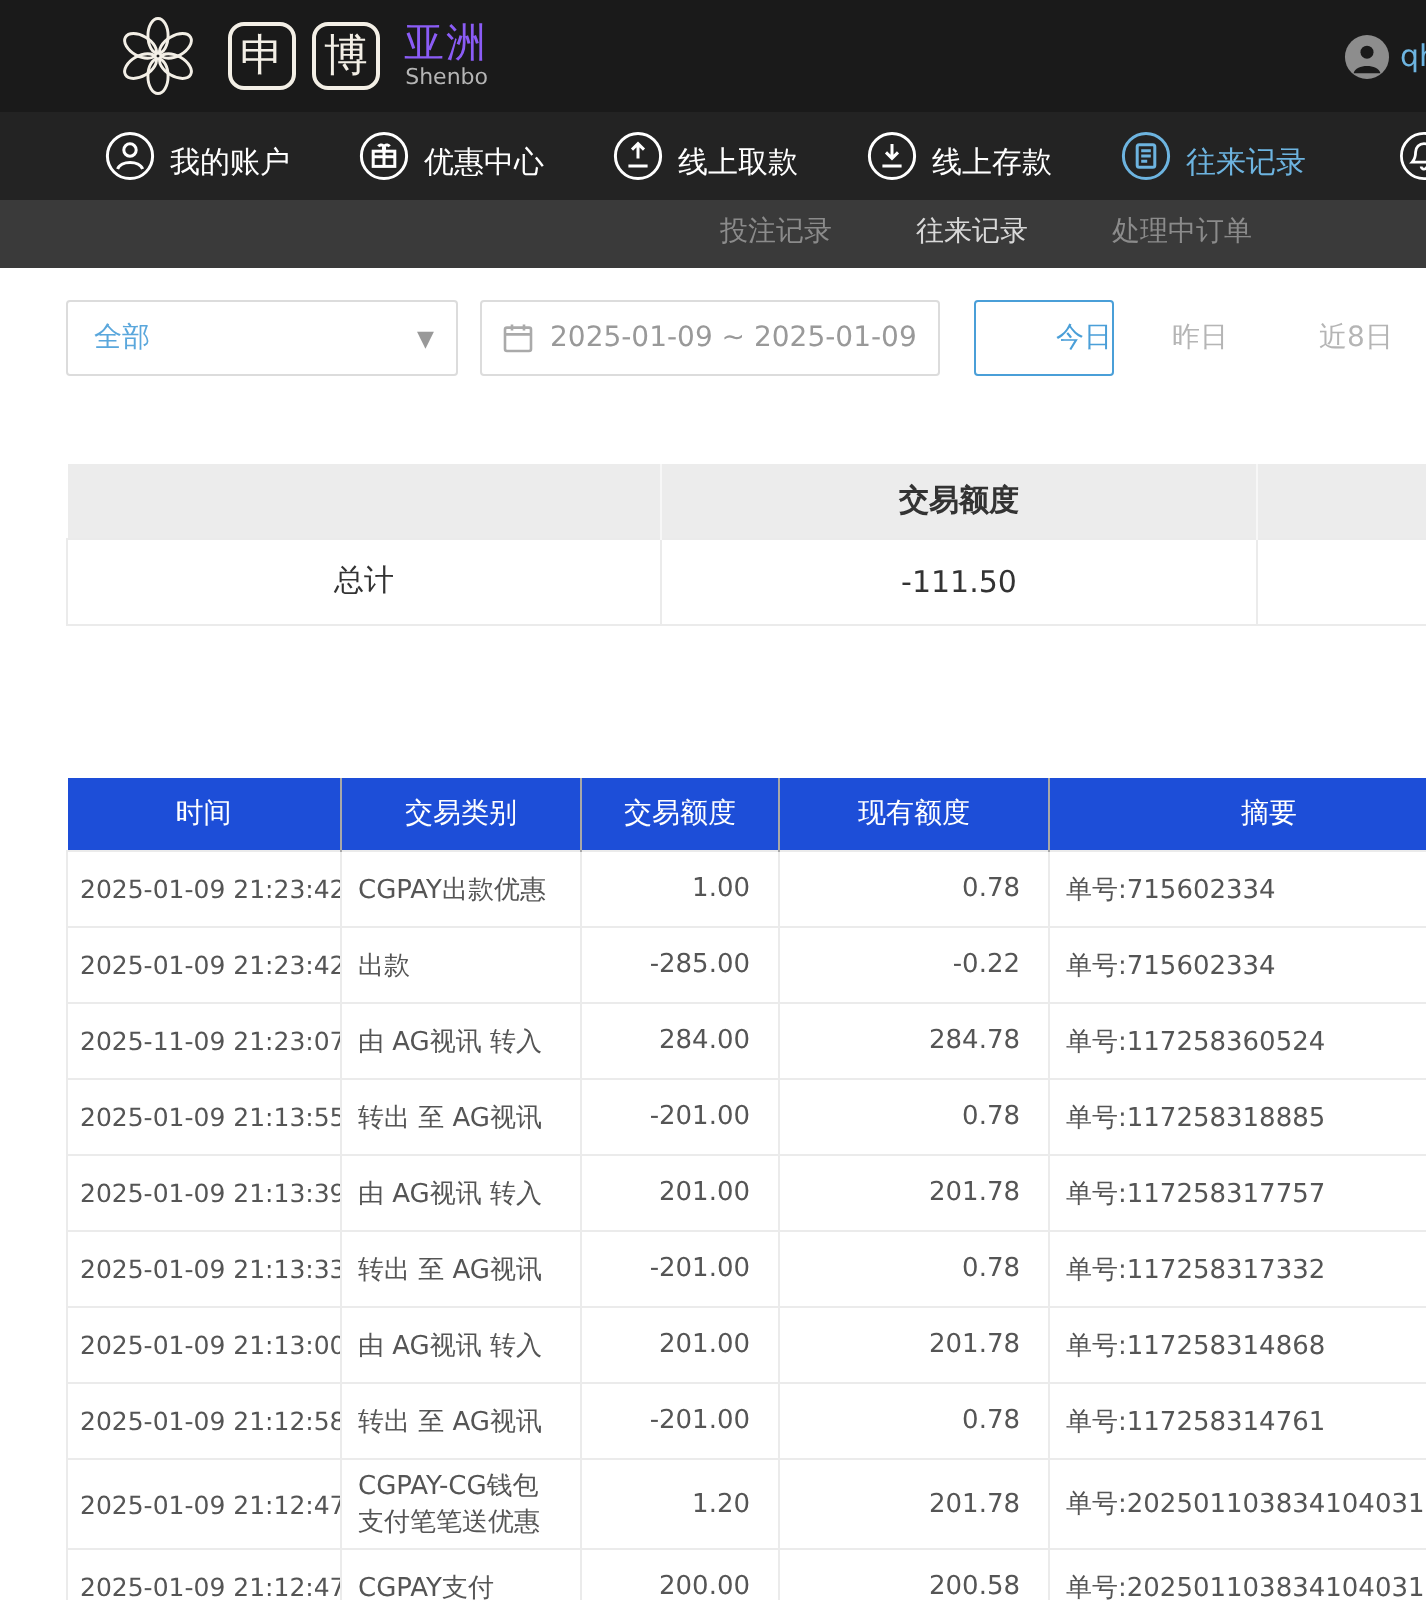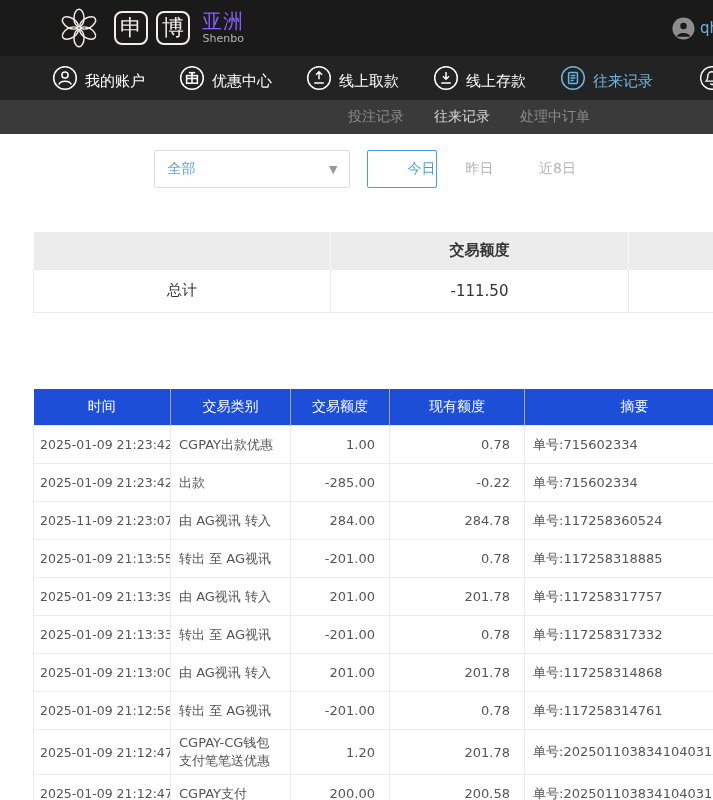--- a/index.html
+++ b/index.html
@@ -21,21 +21,21 @@
 
   
   .mainnav { height:44px; background:#232323; display:flex; align-items:center;
     gap:34px; padding-left:52px; position:relative; }
   .nav-item { display:flex; align-items:flex-end; gap:7px; color:#fff; font-size:15px; cursor:pointer; white-space:nowrap; }
   .nav-item.active { color:#6db4e0; }
   .nav-bell { position:absolute; right:-12px; top:9px; cursor:pointer; }
 
   
   .subtabs { height:34px; background:#3a3a3a; display:flex; gap:30px; padding-left:348px; }
-  .subtab { color:#8b8b8b; font-size:14px; line-height:33px; cursor:pointer; white-space:nowrap; }
+  .subtab { color:#8b8b8b; font-size:14px; line-height:33px; cursor:pointer; white-space:nowrap;margin-left:12px; }
   .subtab.active { color:#d8d8d8; }
 
   
   .filters { display:flex; margin:16px 0 0 33px; height:38px; align-items:stretch;justify-content:center; }
   .select-box { width:196px; border:1px solid #dcdcdc; border-radius:2px; display:flex;
     align-items:center; justify-content:space-between; padding:0 11px 0 13px; cursor:pointer; background:#fff; }
   .select-value { color:#5aa7dc; font-size:14px; }
   .chevron { color:#999; font-size:11px; }
   .date-box { width:230px; margin-left:11px; border:1px solid #dcdcdc; border-radius:2px;
     display:flex; align-items:center; gap:8px; padding-left:10px; color:#999; font-size:14px;
@@ -147,20 +147,27 @@
 <div class="subtabs">
   <span class="subtab">投注记录</span>
   <span class="subtab active">往来记录</span>
   <span class="subtab">处理中订单</span>
 </div>
 
 <div class="filters">
   <div class="select-box">
     <span class="select-value">全部</span>
     <span class="chevron">▼</span>
+  </div>
+  <div class="date-box">
+    <svg width="16" height="16" viewBox="0 0 16 16" fill="none" stroke="#aaa" stroke-width="1.3">
+      <rect x="1.5" y="2.8" width="13" height="11.7" rx="1"></rect>
+      <path d="M1.5 6.2h13M5 1.2v3M11 1.2v3"></path>
+    </svg>
+    <span>2025-01-09 ~ 2025-01-09</span>
   </div>
   <button class="quick-btn first active">今日</button>
   <button class="quick-btn">昨日</button>
   <button class="quick-btn">近8日</button>
 </div>
 
 <table class="sum-table">
   <colgroup>
       <col style="width:297px">
       <col style="width:298px">

